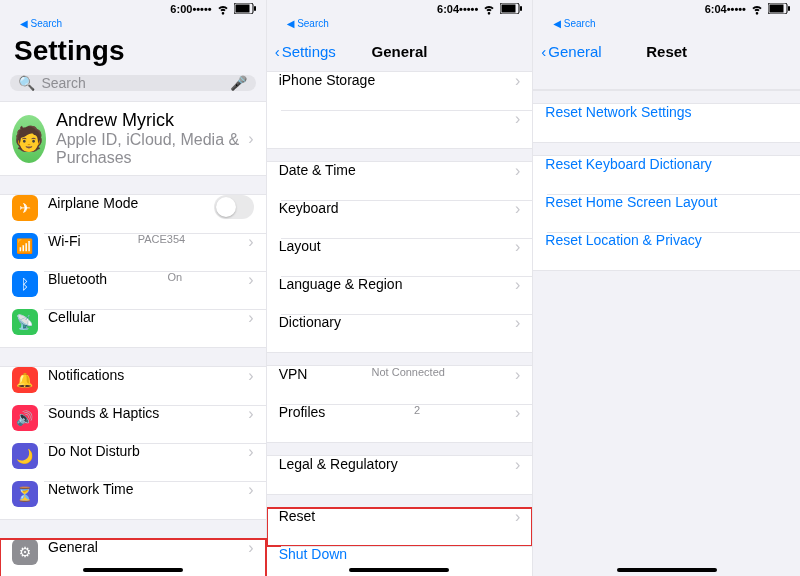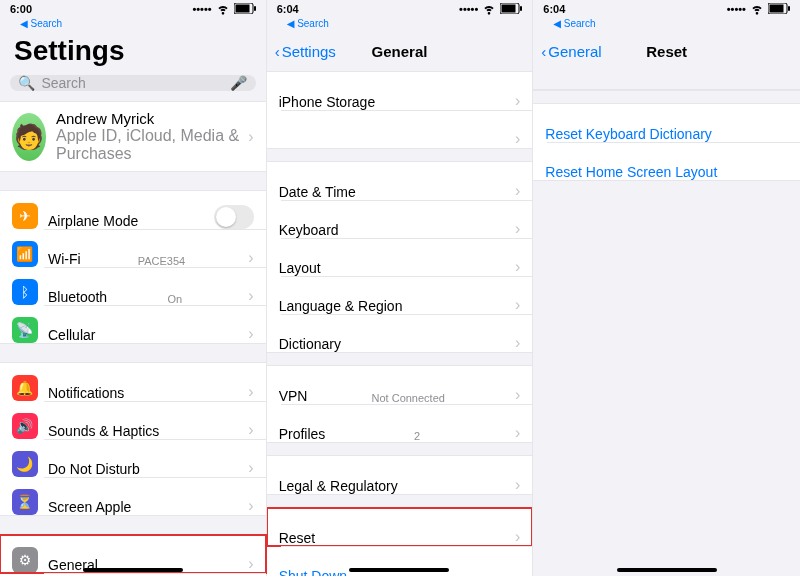--- a/index.html
+++ b/index.html
@@ -1,31 +1,31 @@
 <!DOCTYPE html>
 <html><head>
 <meta charset="utf-8">
 <style>
 *{box-sizing:border-box;margin:0;padding:0;font-family:-apple-system,Helvetica,Arial,sans-serif;-webkit-font-smoothing:antialiased}
 body{background:#fff;width:800px;height:576px;overflow:hidden}
 .shots{display:flex;width:800px;height:576px}
 .shot{width:266.66px;height:576px;background:#f2f2f7;display:flex;flex-direction:column;position:relative;border-right:1px solid #e5e5ea}
 .shot:last-child{border-right:none}
-.statusbar{height:18px;display:flex;align-items:center;justify-content:space-between;padding:0 10px;font-size:11px;font-weight:600;color:#000}
+.statusbar{height:18px;display:flex;align-items:center;justify-content:flex-end;padding:0 10px;font-size:11px;font-weight:600;color:#000}
 .status-right{display:flex;align-items:center;gap:3px}
 .backline{font-size:10px;color:#007aff;padding:0 20px 2px}
 .nav{height:40px;display:flex;align-items:center;position:relative;padding:0 8px}
 .nav-back{color:#007aff;font-size:15px;display:flex;align-items:center;gap:2px}
 .nav-title{position:absolute;left:0;right:0;text-align:center;font-size:15px;font-weight:600}
 .bigtitle{font-size:28px;font-weight:700;padding:4px 14px 8px}
 .search{margin:0 10px 10px;background:#e3e3e8;border-radius:9px;height:30px;display:flex;align-items:center;padding:0 8px;color:#8e8e93;font-size:14px;gap:6px}
 .search .mic{margin-left:auto}
 .group{background:#fff;border-top:1px solid #e5e5ea;border-bottom:1px solid #e5e5ea;margin-bottom:18px}
 .group.tight{margin-bottom:12px}
-.row{display:flex;align-items:flex-end;min-height:38px;padding:0 12px;position:relative;font-size:14px;color:#000}
+.row{display:flex;align-items:flex-start;min-height:38px;padding:0 12px;position:relative;font-size:14px;color:#000}
 .row+.row::before{content:"";position:absolute;left:44px;right:0;top:0;height:1px;background:#e5e5ea}
 .row.noicon+.row.noicon::before{left:14px}
 .row.link{color:#007aff}
 .icon{width:26px;height:26px;border-radius:6px;margin-right:10px;display:flex;align-items:center;justify-content:center;flex-shrink:0;color:#fff;font-size:14px}
 .chev{margin-left:auto;color:#c7c7cc;font-size:16px;padding-left:6px}
 .val{margin-left:auto;color:#8e8e93;font-size:11px}
 .sub{font-size:16px;color:#8e8e93}
 .profile{display:flex;align-items:center;padding:8px 12px}
 .avatar{width:48px;height:48px;border-radius:50%;background:linear-gradient(#8be08b,#5ac45a);margin-right:10px;display:flex;align-items:center;justify-content:center;font-size:24px}
 .toggle{width:40px;height:24px;border-radius:12px;background:#e9e9ea;margin-left:auto;position:relative}
@@ -60,21 +60,21 @@
   <div class="search">
     <span>🔍</span>
     <span>Search</span>
     <span class="mic">🎤</span>
   </div>
 
   <div class="group">
     <div class="profile">
       <div class="avatar">🧑</div>
       <div>
-        <div style="font-size:15px">Andrew Myrick</div>
+        <div style="font-size:18px">Andrew Myrick</div>
         <div class="sub">Apple ID, iCloud, Media &amp; Purchases</div>
       </div>
       <span class="chev">›</span>
     </div>
   </div>
 
   <div class="group">
     <div class="row">
       <div class="icon" style="background:#ff9500">✈</div>
       <span>Airplane Mode</span>
@@ -110,21 +110,21 @@
       <span>Sounds &amp; Haptics</span>
       <span class="chev">›</span>
     </div>
     <div class="row">
       <div class="icon" style="background:#5856d6">🌙</div>
       <span>Do Not Disturb</span>
       <span class="chev">›</span>
     </div>
     <div class="row">
       <div class="icon" style="background:#5856d6">⏳</div>
-      <span>Screen Apple</span>
+      <span>Network Time</span>
       <span class="chev">›</span>
     </div>
   </div>
 
   <div class="group" style="margin-bottom:0">
     <div class="row hl">
       <div class="icon" style="background:#8e8e93">⚙</div>
       <span>General</span>
       <span class="chev">›</span>
     </div>
@@ -243,22 +243,30 @@
           <span>‹</span>
           <span>General</span>
         </div>
     <div class="nav-title">Reset</div>
   </div>
   <div style="height:18px"></div>
   <div class="group tight">
   </div>
   <div class="group tight">
     <div class="row noicon link">
+          <span>Reset Network Settings</span>
+        </div>
+  </div>
+  <div class="group tight">
+    <div class="row noicon link">
           <span>Reset Keyboard Dictionary</span>
         </div>
     <div class="row noicon link">
           <span>Reset Home Screen Layout</span>
         </div>
+    <div class="row noicon link">
+          <span>Reset Location &amp; Privacy</span>
+        </div>
   </div>
   <div class="homebar"></div>
 </div>
 
 </div>
 
 </body></html>

